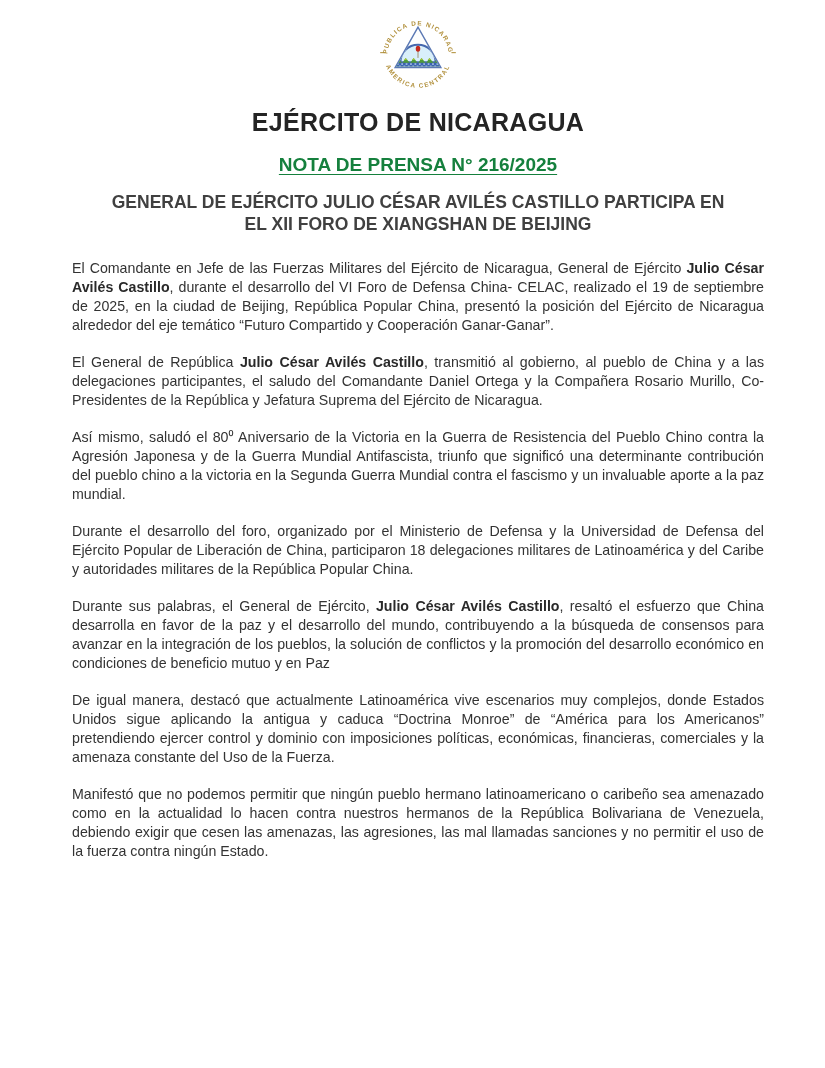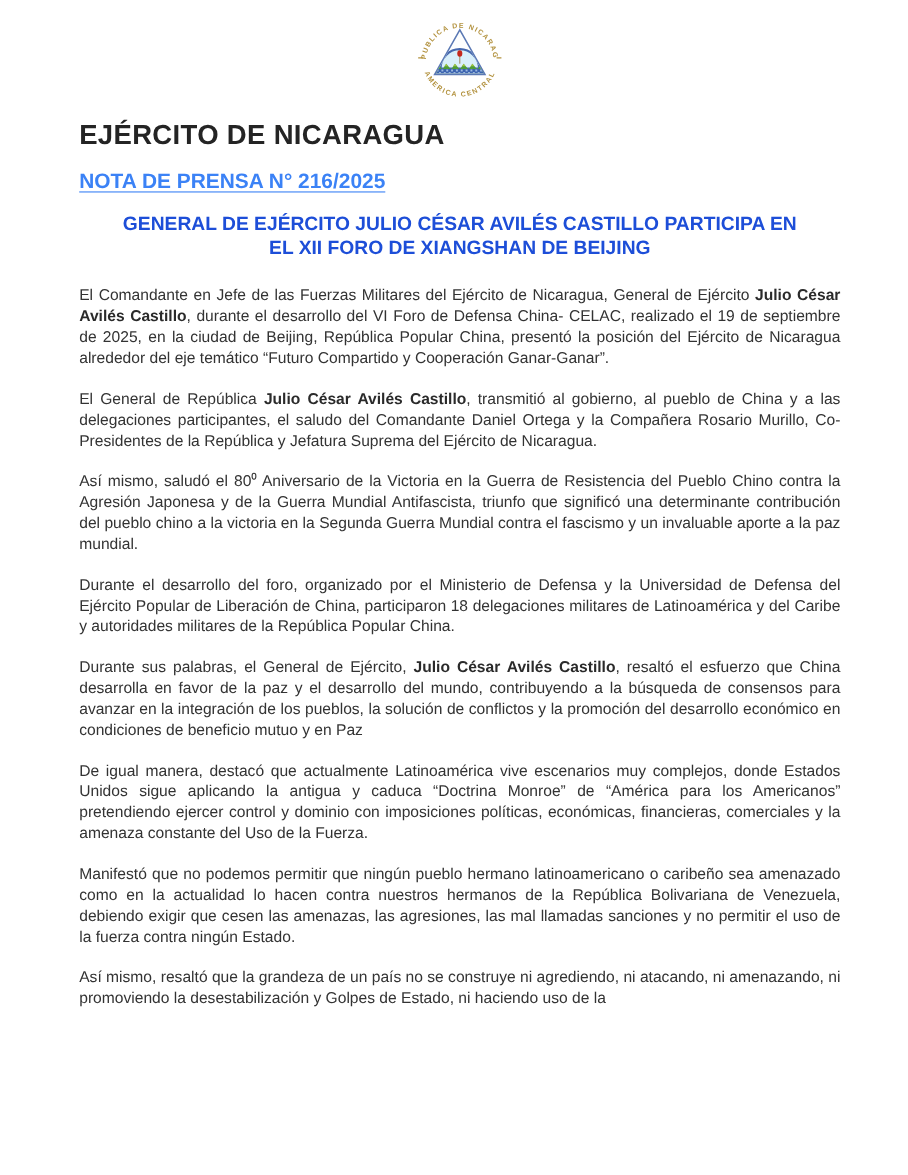--- a/index.html
+++ b/index.html
@@ -23,43 +23,43 @@
   }
   .emblem-wrap {
     text-align: center;
     margin: 0;
   }
   .emblem-wrap svg {
     width: 88px;
     height: 88px;
   }
   .org-title {
-    text-align: left;
+    text-align: center;
     font-size: 25px;
     font-weight: bold;
     letter-spacing: 0.3px;
     color: #242424;
     margin: 10px 0 0 0;
     line-height: 29px;
   }
   .press-note {
-    text-align: left;
+    text-align: center;
     font-size: 19px;
     font-weight: bold;
-    color: #3b82f6;
+    color: #15803d;
     text-decoration: underline;
     text-underline-offset: 3px;
     margin: 17px 0 0 0;
     line-height: 22px;
   }
   .headline {
     text-align: center;
     font-size: 17.5px;
     font-weight: bold;
-    color: #1d4ed8;
+    color: #404040;
     margin: 15px auto 0 auto;
     line-height: 22px;
     white-space: pre-line;
     max-width: 692px;
   }
   .doc-body {
     margin-top: 24px;
   }
   .body-paragraph {
     font-size: 14.2px;
@@ -151,16 +151,15 @@
 EL XII FORO DE XIANGSHAN DE BEIJING</h3>
 
   <div class="doc-body" id="doc-body">
       <p class="body-paragraph"><span>El Comandante en Jefe de las Fuerzas Militares del Ejército de Nicaragua, General de Ejército </span><span class="bold">Julio César Avilés Castillo</span><span>, durante el desarrollo del VI Foro de Defensa China- CELAC, realizado el 19 de septiembre de 2025, en la ciudad de Beijing, República Popular China, presentó la posición del Ejército de Nicaragua alrededor del eje temático “Futuro Compartido y Cooperación Ganar-Ganar”.</span></p>
       <p class="body-paragraph"><span>El General de República </span><span class="bold">Julio César Avilés Castillo</span><span>, transmitió al gobierno, al pueblo de China y a las delegaciones participantes, el saludo del Comandante Daniel Ortega y la Compañera Rosario Murillo, Co- Presidentes de la República y Jefatura Suprema del Ejército de Nicaragua.</span></p>
       <p class="body-paragraph"><span>Así mismo, saludó el 80⁰ Aniversario de la Victoria en la Guerra de Resistencia del Pueblo Chino contra la Agresión Japonesa y de la Guerra Mundial Antifascista, triunfo que significó una determinante contribución del pueblo chino a la victoria en la Segunda Guerra Mundial contra el fascismo y un invaluable aporte a la paz mundial.</span></p>
       <p class="body-paragraph"><span>Durante el desarrollo del foro, organizado por el Ministerio de Defensa y la Universidad de Defensa del Ejército Popular de Liberación de China, participaron 18 delegaciones militares de Latinoamérica y del Caribe y autoridades militares de la República Popular China.</span></p>
       <p class="body-paragraph"><span>Durante sus palabras, el General de Ejército, </span><span class="bold">Julio César Avilés Castillo</span><span>, resaltó el esfuerzo que China desarrolla en favor de la paz y el desarrollo del mundo, contribuyendo a la búsqueda de consensos para avanzar en la integración de los pueblos, la solución de conflictos y la promoción del desarrollo económico en condiciones de beneficio mutuo y en Paz</span></p>
       <p class="body-paragraph"><span>De igual manera, destacó que actualmente Latinoamérica vive escenarios muy complejos, donde Estados Unidos sigue aplicando la antigua y caduca “Doctrina Monroe” de “América para los Americanos” pretendiendo ejercer control y dominio con imposiciones políticas, económicas, financieras, comerciales y la amenaza constante del Uso de la Fuerza.</span></p>
       <p class="body-paragraph"><span>Manifestó que no podemos permitir que ningún pueblo hermano latinoamericano o caribeño sea amenazado como en la actualidad lo hacen contra nuestros hermanos de la República Bolivariana de Venezuela, debiendo exigir que cesen las amenazas, las agresiones, las mal llamadas sanciones y no permitir el uso de la fuerza contra ningún Estado.</span></p>
-      <p class="body-paragraph"><span>Así mismo, resaltó que la grandeza de un país no se construye ni agrediendo, ni atacando, ni amenazando, ni promoviendo la desestabilización y Golpes de Estado, ni haciendo uso de la</span></p>
     </div>
 
 </div>
 
 </body></html>

